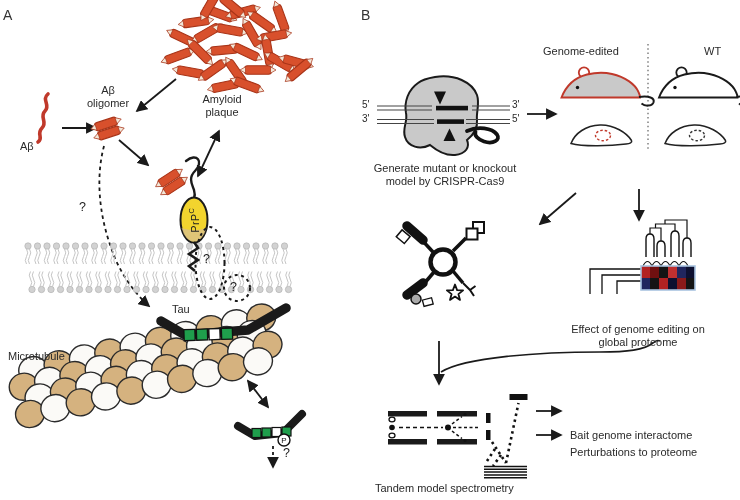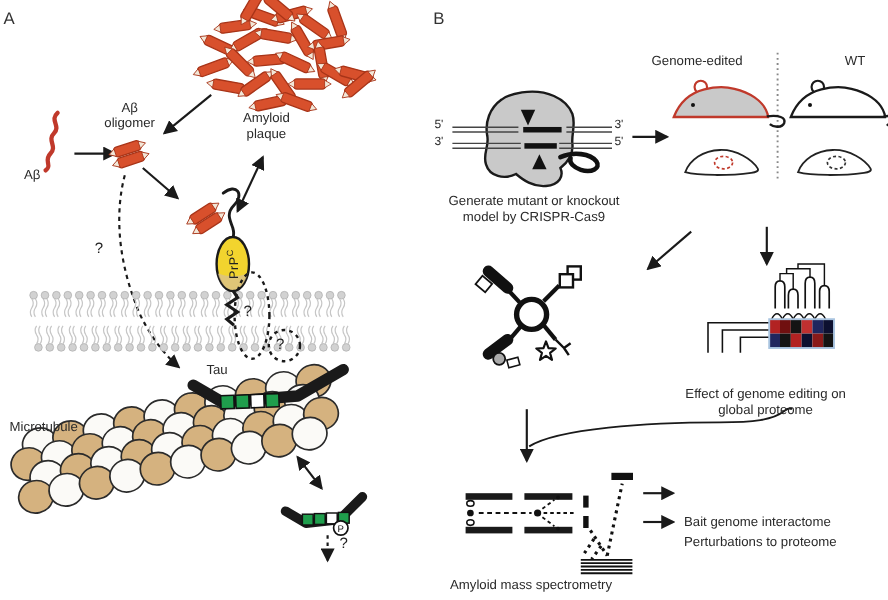--- a/index.html
+++ b/index.html
@@ -648,15 +648,15 @@
 <div class="lbl t11 ctr" style="left:543px;top:45px;width:92px;">Genome-edited</div>
 <div class="lbl t11 ctr" style="left:704px;top:45px;width:36px;">WT</div>
 
 <div class="lbl t11 cap" style="left:356px;top:162px;width:178px;">Generate mutant or knockout
 model by CRISPR-Cas9</div>
 <div class="lbl t11 cap" style="left:558px;top:295px;width:160px;margin-top:28px;">Effect of genome editing on
 global proteome</div>
 
 <div class="lbl t11" style="left:570px;top:404px;white-space:nowrap;margin-top:42px;">Perturbations to proteome</div>
 <div class="lbl t11" style="left:570px;top:429px;white-space:nowrap;">Bait genome interactome</div>
-<div class="lbl t11 ctr" style="left:375px;top:482px;width:185px;">Amyloid mass spectrometry</div>
+<div class="lbl t11 ctr" style="left:375px;top:482px;width:185px;">Tandem model spectrometry</div>
 
 </div>
 
 </body></html>

